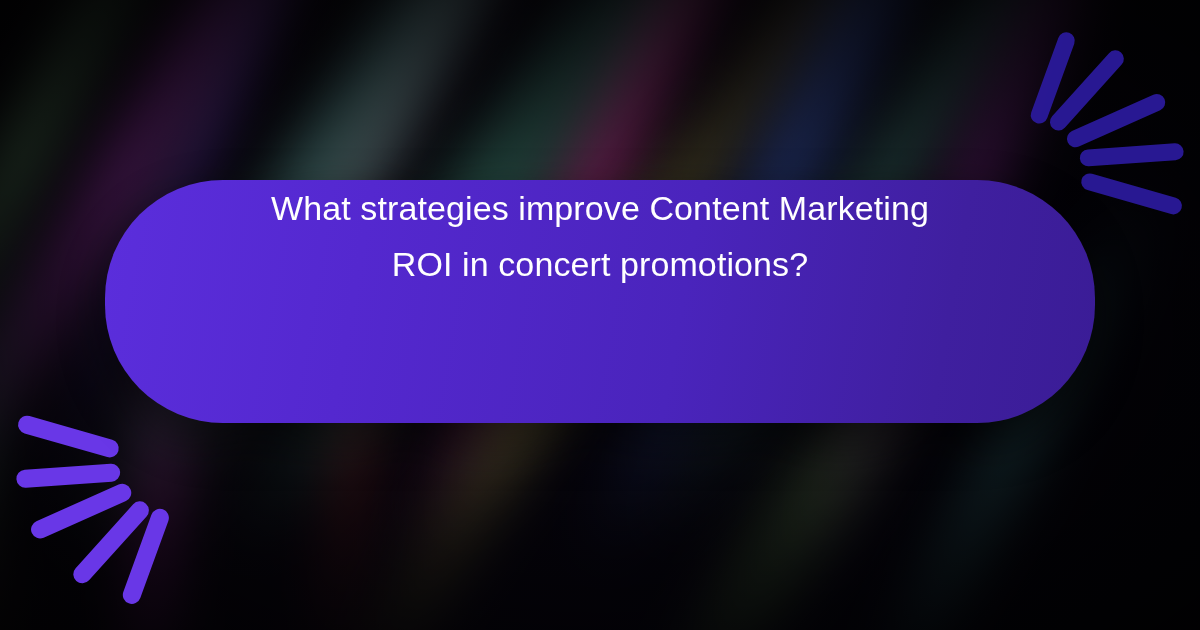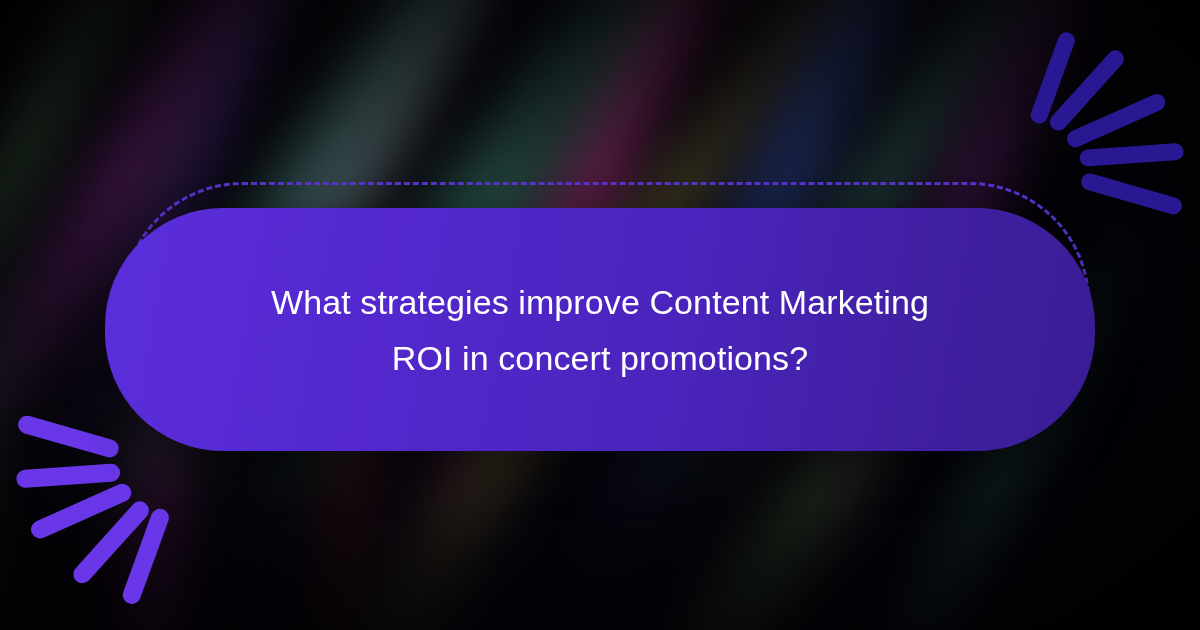--- a/index.html
+++ b/index.html
@@ -89,27 +89,27 @@
     border: 3px dashed #5B35D6;
     border-radius: 120px;
     box-sizing: border-box;
     opacity: .95;
   }
 
   
   .card {
     position: absolute;
     left: 105px;
-    top: 208px;
+    top: 180px;
     width: 990px;
     height: 243px;
     border-radius: 118px;
     background: linear-gradient(100deg, #5B2EDC 0%, #5428CF 26%, #4A24BC 58%, #3F1F9F 84%, #3A1C96 100%);
     display: flex;
-    align-items: center;
+    align-items: flex-start;
     justify-content: center;
     box-shadow: 0 18px 46px rgba(0,0,0,0.45);
   }
 
   .card-title {
     margin: 0;
     width: 780px;
     text-align: center;
     color: #FFFFFF;
     font-family: "Liberation Sans", sans-serif;

